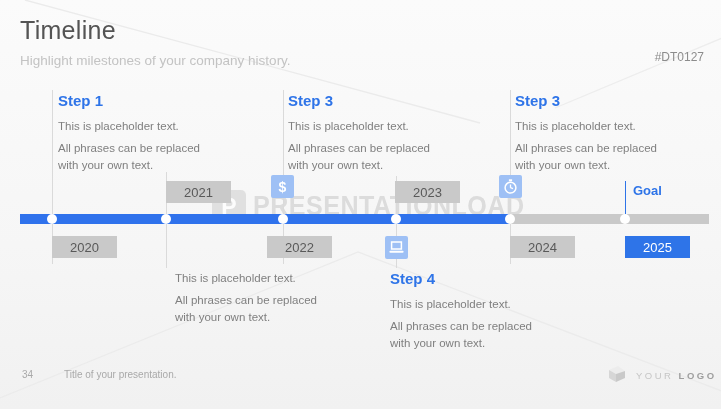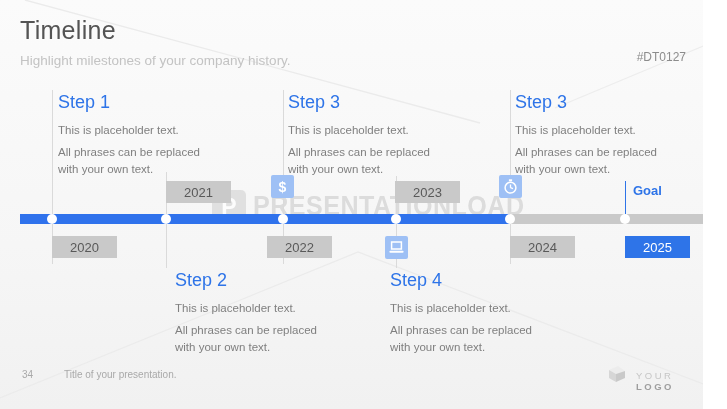--- a/index.html
+++ b/index.html
@@ -1,19 +1,20 @@
 <!DOCTYPE html>
 <html><head>
 <meta charset="utf-8">
 <style>
   html,body{margin:0;padding:0;}
   .slide{
     position:relative;width:703px;height:409px;overflow:hidden;
     background:linear-gradient(180deg,#fbfbfb 0%,#f6f6f6 60%,#f1f1f1 100%);
     font-family:"Liberation Sans","DejaVu Sans",sans-serif;
+    padding-left:18px;
   }
   svg.deco{position:absolute;left:0;top:0;z-index:1;}
   .page-title{position:absolute;left:20px;top:16px;font-size:25px;color:#545454;letter-spacing:.3px;z-index:6;}
   .page-subtitle{position:absolute;left:20px;top:53px;font-size:13.5px;color:#c3c3c3;z-index:6;}
   .slide-code{position:absolute;right:17px;top:10px;font-size:12px;color:#8c8c8c;z-index:6;margin-top:40px;}
 
   .vline{position:absolute;width:1px;background:#dadada;z-index:2;}
   .vline.blue{background:#2e74e8;}
 
   .bar-gray{position:absolute;left:20px;top:214px;width:689px;height:10px;background:#c9c9c9;z-index:3;}
@@ -22,21 +23,21 @@
 
   .year-box{position:absolute;width:65px;height:22px;background:#c9c9c9;color:#595959;
     font-size:13px;display:flex;align-items:center;justify-content:center;z-index:5;}
   .year-box.highlight{background:#2e74e8;color:#ffffff;}
 
   .icon-box{position:absolute;width:23px;height:23px;background:#9ec0f5;border-radius:2px;
     display:flex;align-items:center;justify-content:center;z-index:5;}
   .icon-box .dollar{color:#ffffff;font-size:14px;font-weight:bold;}
 
   .step{position:absolute;width:164px;z-index:2;}
-  .step-title{font-size:18px;font-weight:400;color:#2e74e8;margin:0 0 9px 0;}
+  .step-title{font-size:15px;font-weight:700;color:#2e74e8;margin:0 0 9px 0;}
   .step p{font-size:11.5px;color:#7f7f7f;line-height:1.42;margin:0 0 6px 0;}
 
   .goal-label{position:absolute;left:633px;top:183px;font-size:13px;font-weight:600;color:#2e74e8;z-index:5;}
 
   .wm-logo{position:absolute;left:212px;top:190px;width:34px;height:34px;background:rgba(178,178,178,.32);
     border-radius:5px;display:flex;align-items:center;justify-content:center;z-index:2;}
   .wm-logo span{color:rgba(255,255,255,.9);font-size:23px;font-weight:bold;}
   .wm-text{position:absolute;left:253px;top:191px;font-size:27px;font-weight:bold;color:#c6c6c6;opacity:.55;
     letter-spacing:.5px;transform:scaleX(.93);transform-origin:left center;white-space:nowrap;z-index:2;}
 
@@ -120,21 +121,20 @@
     <p>This is placeholder text.</p>
     <p>All phrases can be replaced with your own text.</p>
   </div>
   <div class="step" style="left:515px;top:92px;">
     <div class="step-title">Step 3</div>
     <p>This is placeholder text.</p>
     <p>All phrases can be replaced with your own text.</p>
   </div>
 
   <div class="step" style="left:175px;top:270px;">
-    <div class="step-title">Step 2</div>
     <p>This is placeholder text.</p>
     <p>All phrases can be replaced with your own text.</p>
   </div>
   <div class="step" style="left:390px;top:270px;">
     <div class="step-title">Step 4</div>
     <p>This is placeholder text.</p>
     <p>All phrases can be replaced with your own text.</p>
   </div>
 
   <div class="footer-page">34</div>

